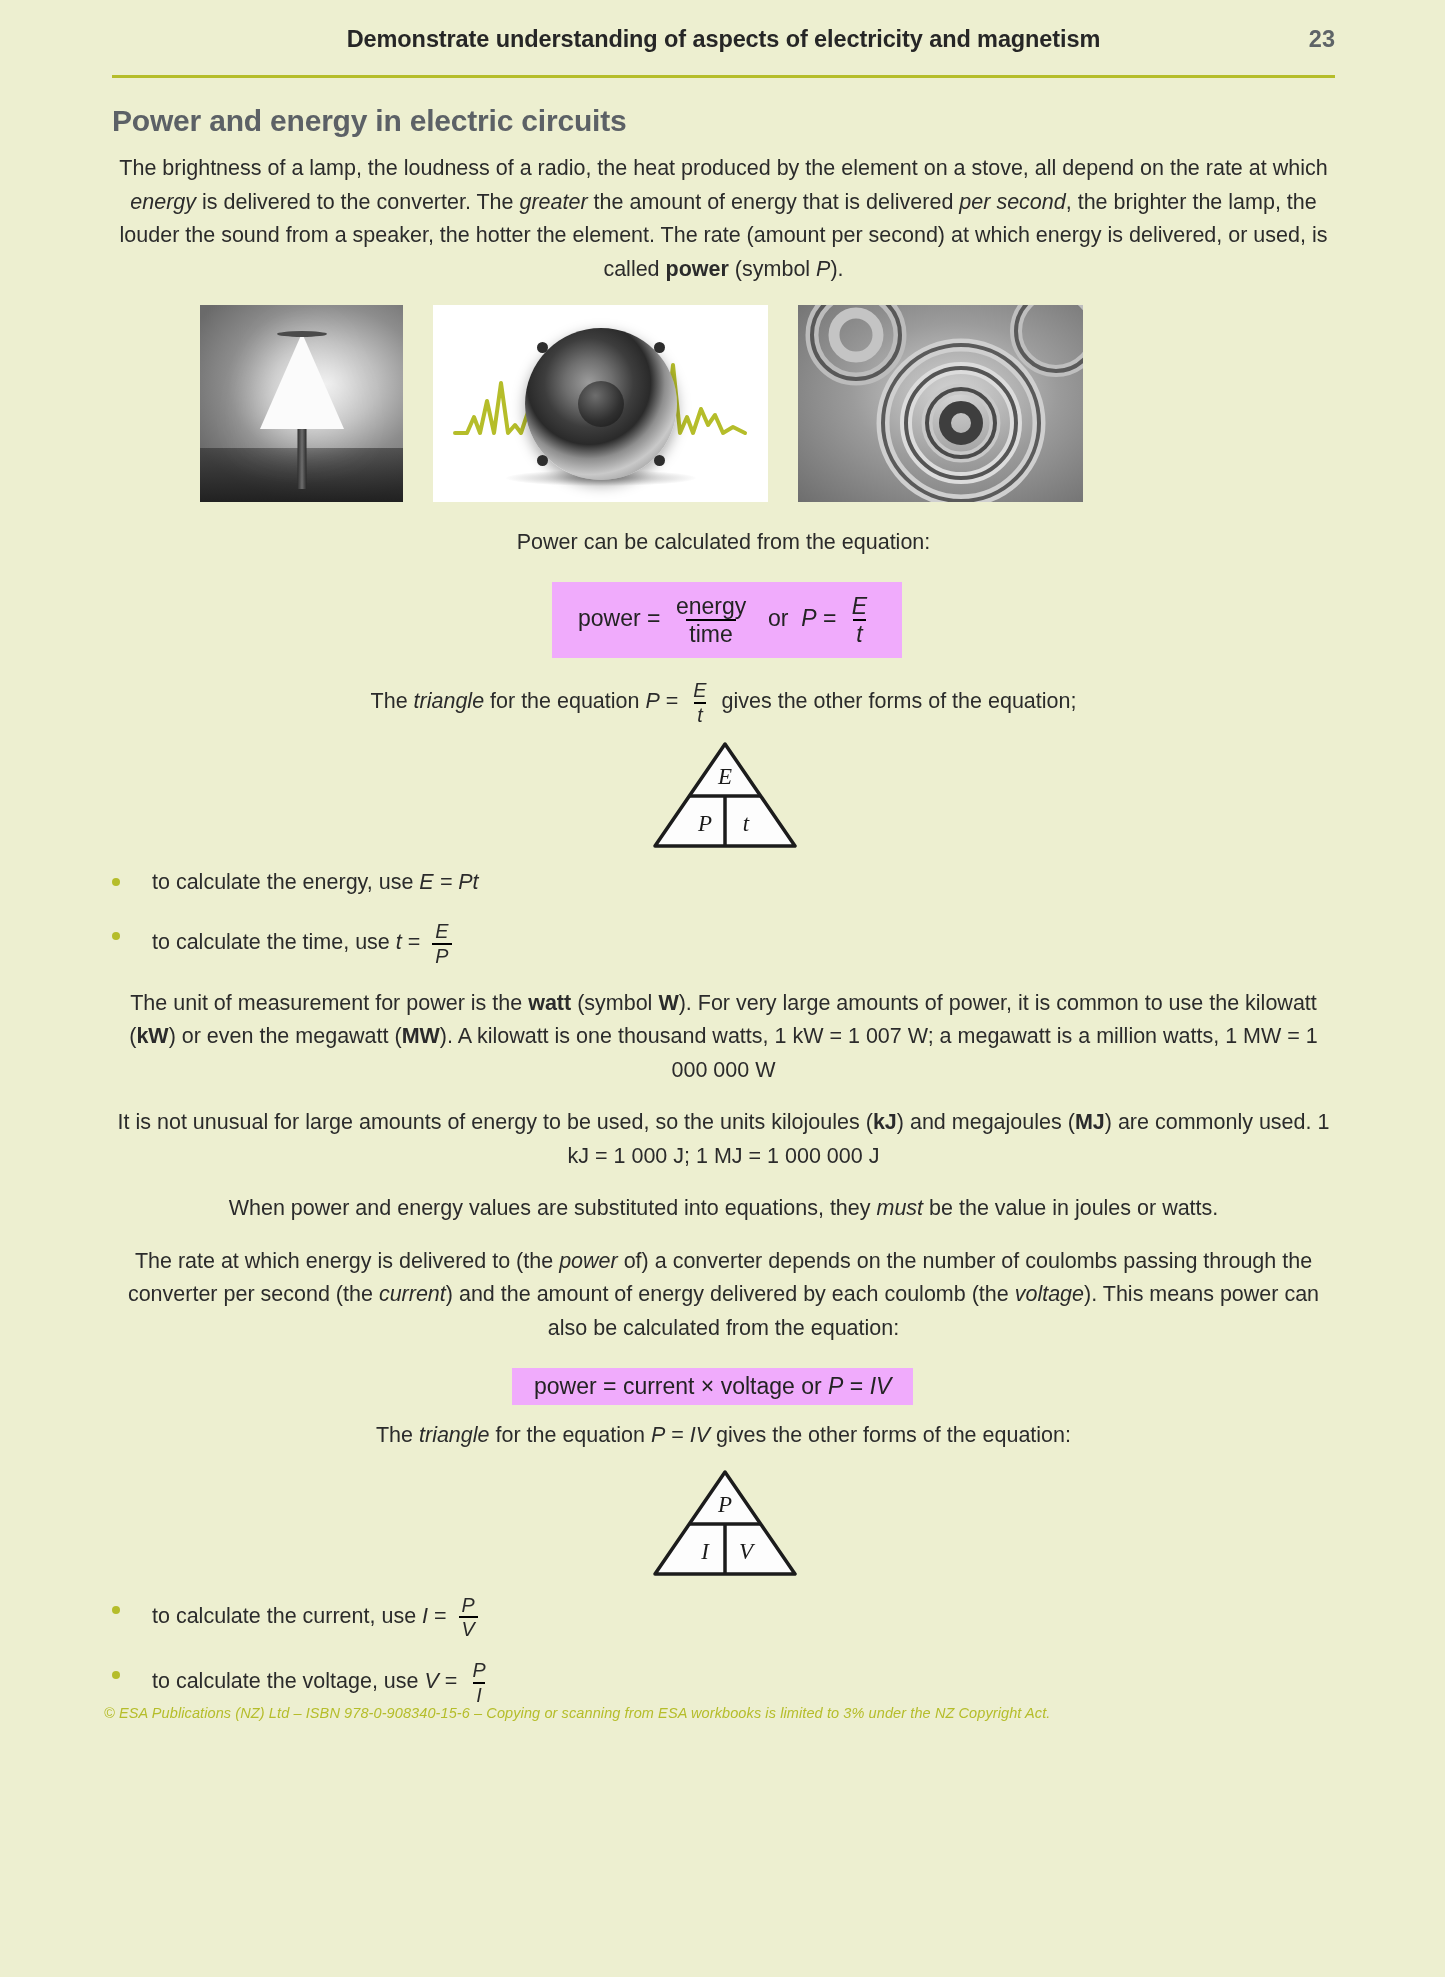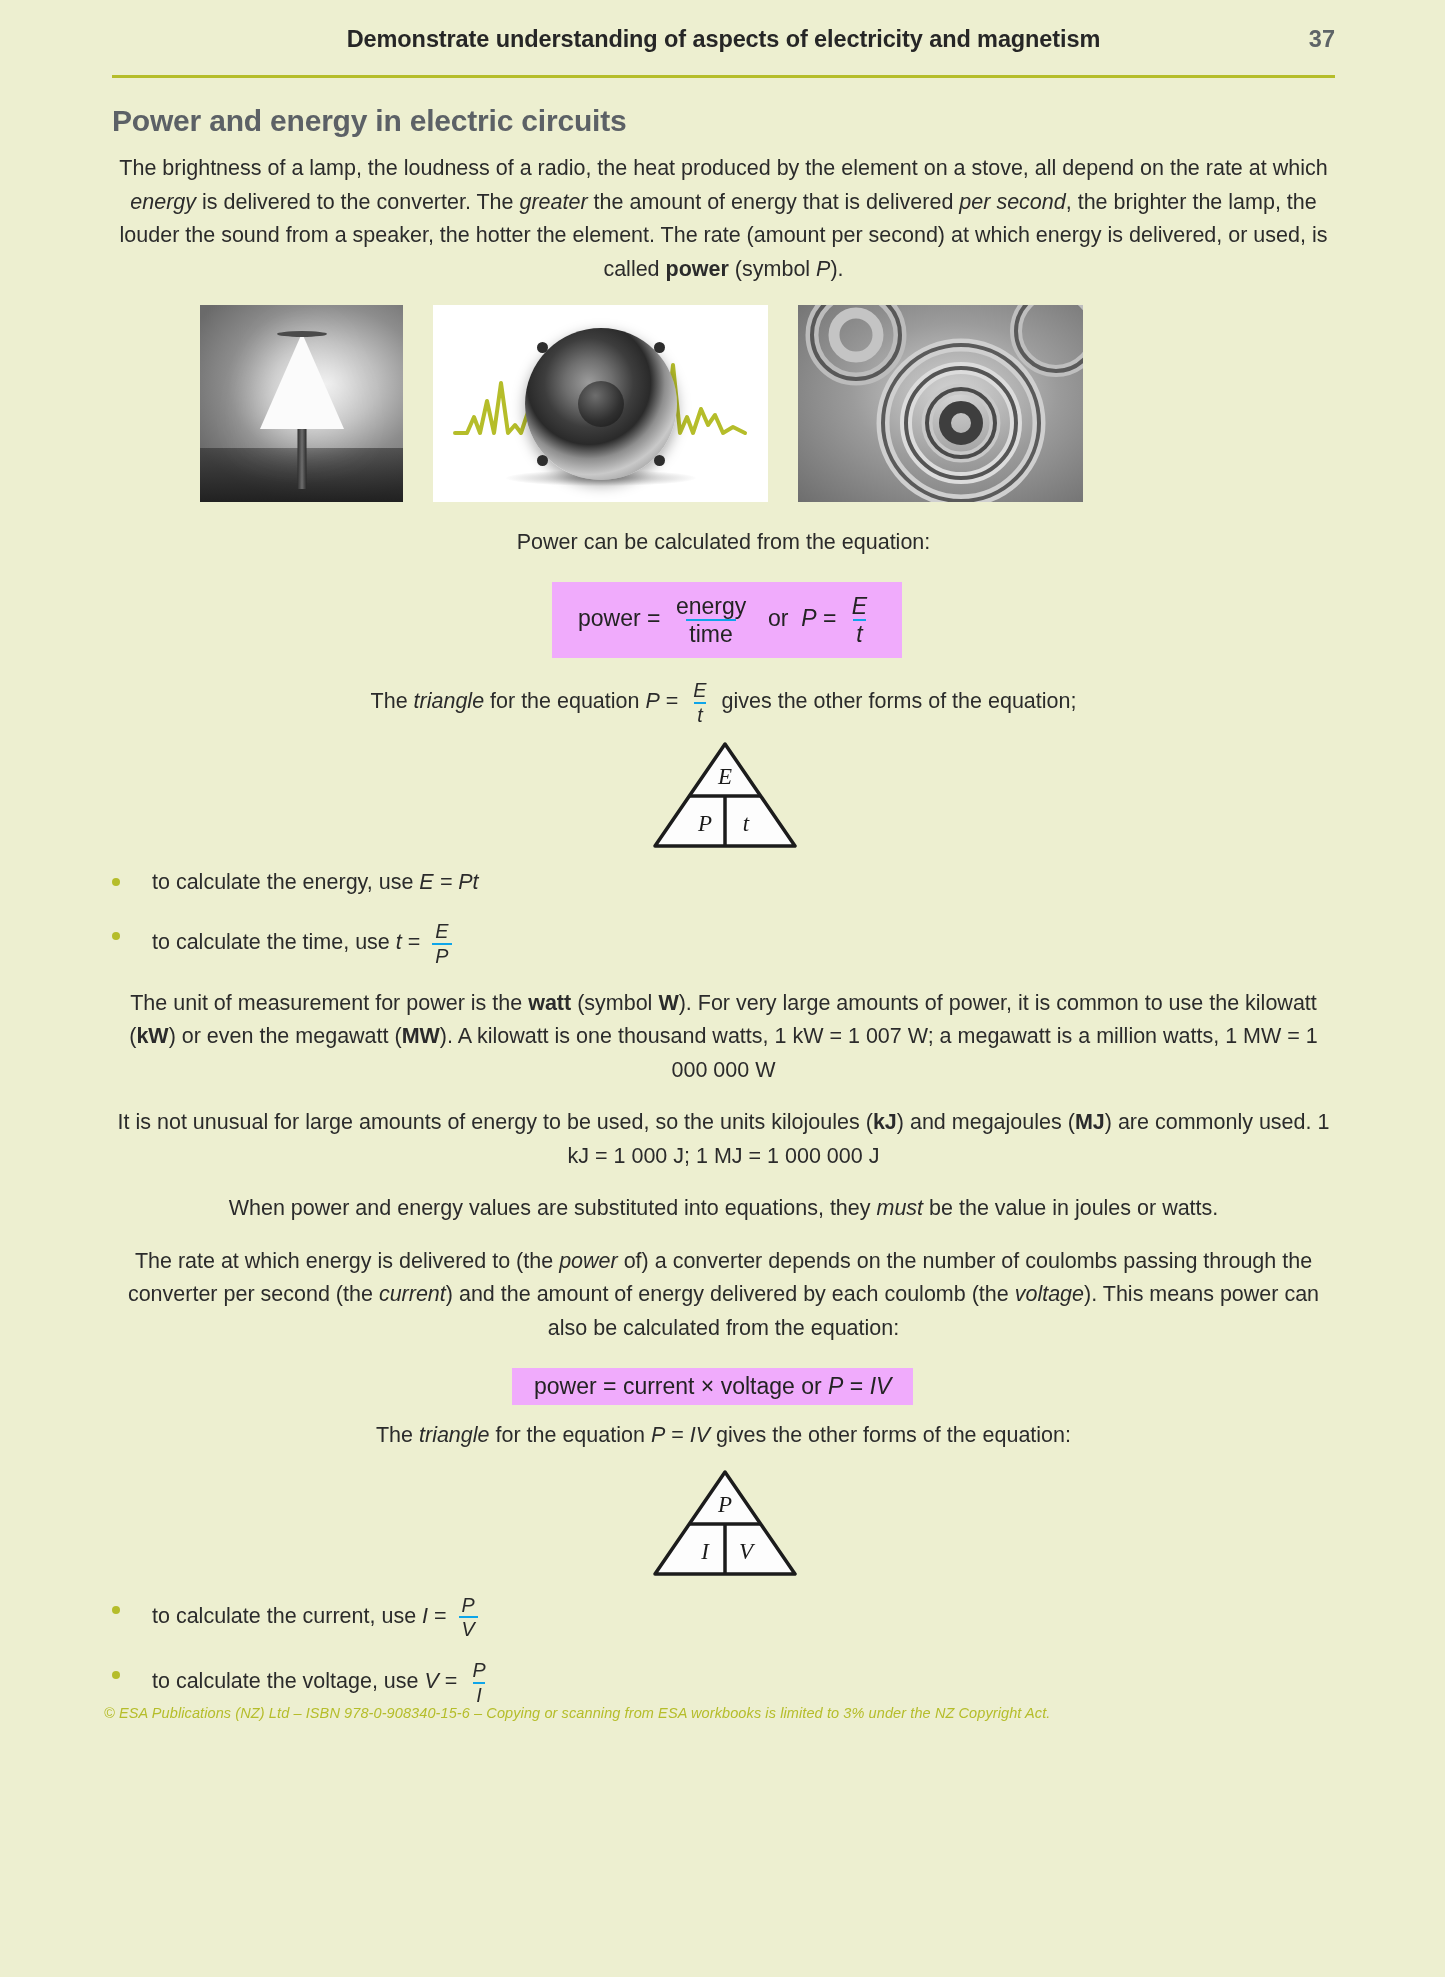--- a/index.html
+++ b/index.html
@@ -198,21 +198,21 @@
   }
   .frac {
     display: inline-flex;
     flex-direction: column;
     align-items: center;
     vertical-align: middle;
     margin: 0 6px;
     line-height: 1.05;
   }
   .frac > .num { padding: 0 3px 1px 3px; }
-  .frac > .den { border-top: 2px solid #0ea5e9; padding: 1px 3px 0 3px; }
+  .frac > .den { border-top: 2px solid #000000; padding: 1px 3px 0 3px; }
   .frac.sm { font-size: 0.92em; }
 
   
   .tri-wrap {
     position: relative;
     width: 1225px;
     height: 118px;
     margin: 10px 0 4px 0;
   }
   .tri {
@@ -262,21 +262,21 @@
   }
 </style>
 </head>
 <body>
 
 <div class="page">
 
   
   <div class="runhead">
     <div class="runhead-title">Demonstrate understanding of aspects of electricity and magnetism</div>
-    <div class="runhead-page">37</div>
+    <div class="runhead-page">23</div>
   </div>
   <div class="rule"></div>
 
   
   <h1 class="section-title">Power and energy in electric circuits</h1>
 
   
   <p class="body">
     <span>The brightness of a lamp, the loudness of a radio, the heat produced by the element on a stove, all depend on</span>
     <span>the rate at which </span><em>energy</em><span> is delivered to the converter. The </span><em>greater</em><span> the amount of energy that is delivered </span><em>per</em>

